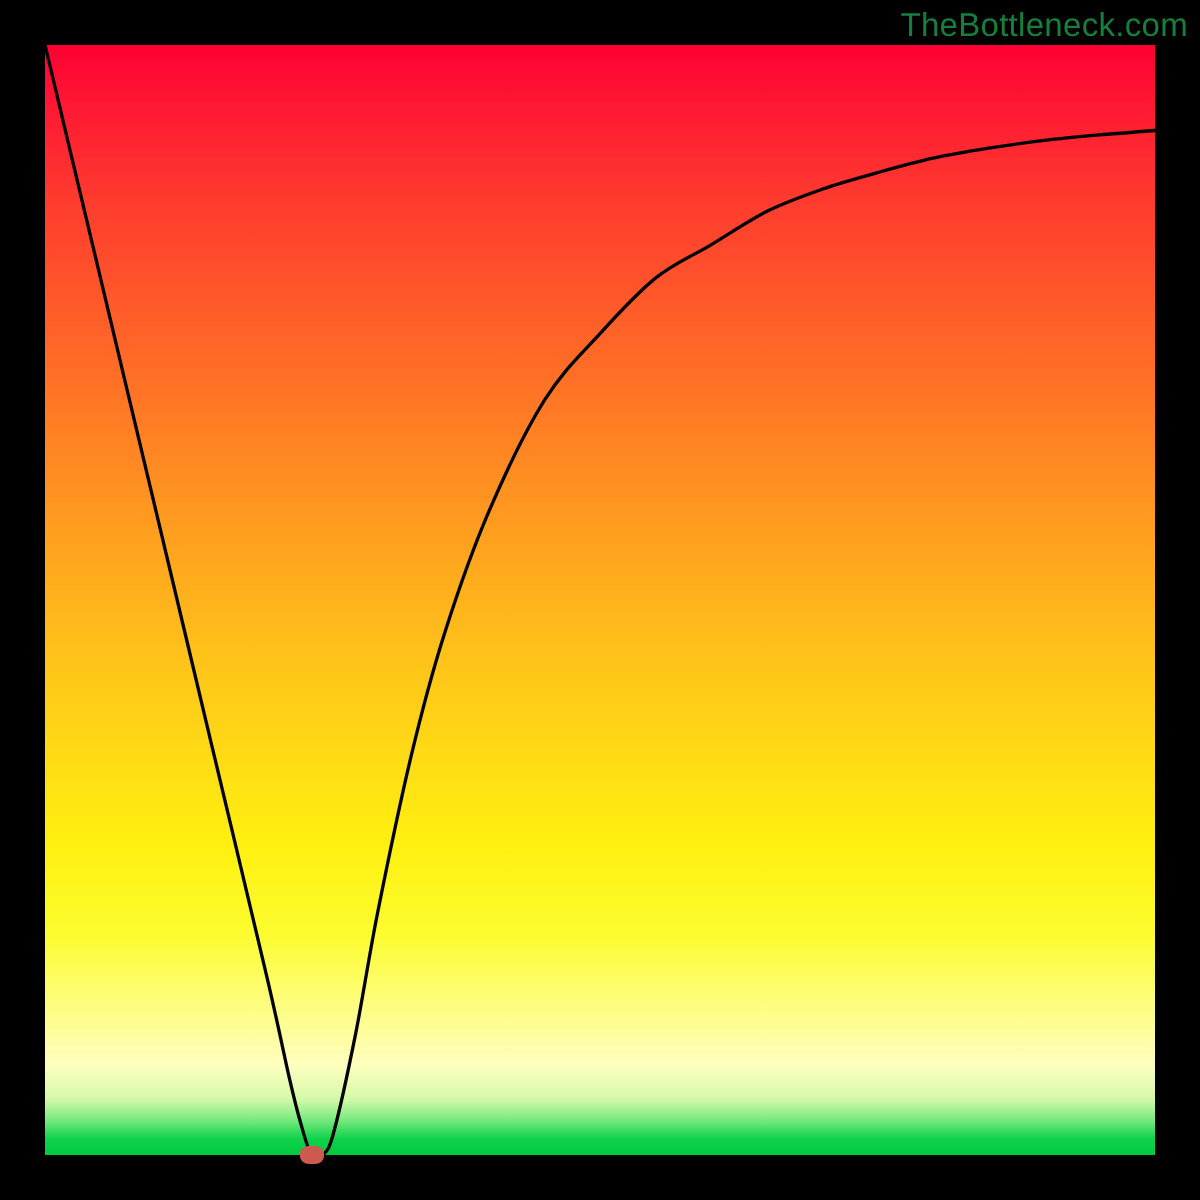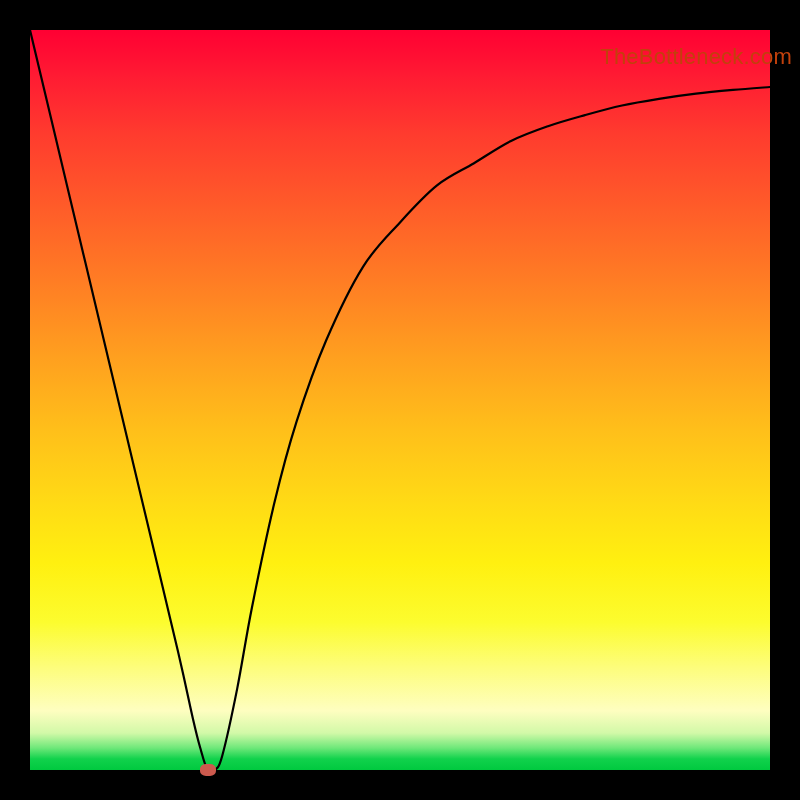--- a/index.html
+++ b/index.html
@@ -49,25 +49,24 @@
     left: 0;
     top: 0;
     width: 740px;
     height: 740px;
     display: block;
   }
   .watermark {
     position: absolute;
     top: 4px;
     right: 8px;
-    color: #c2410c;
+    color: #15803d;
     font-size: 22px;
     letter-spacing: 0.2px;
     user-select: none;
-    margin-top: 40px;
   }
   .marker {
     position: absolute;
     width: 16px;
     height: 12px;
     border-radius: 6px / 5px;
     background: #cc5a4e;
     transform: translate(-50%, -50%);
   }
 </style>

